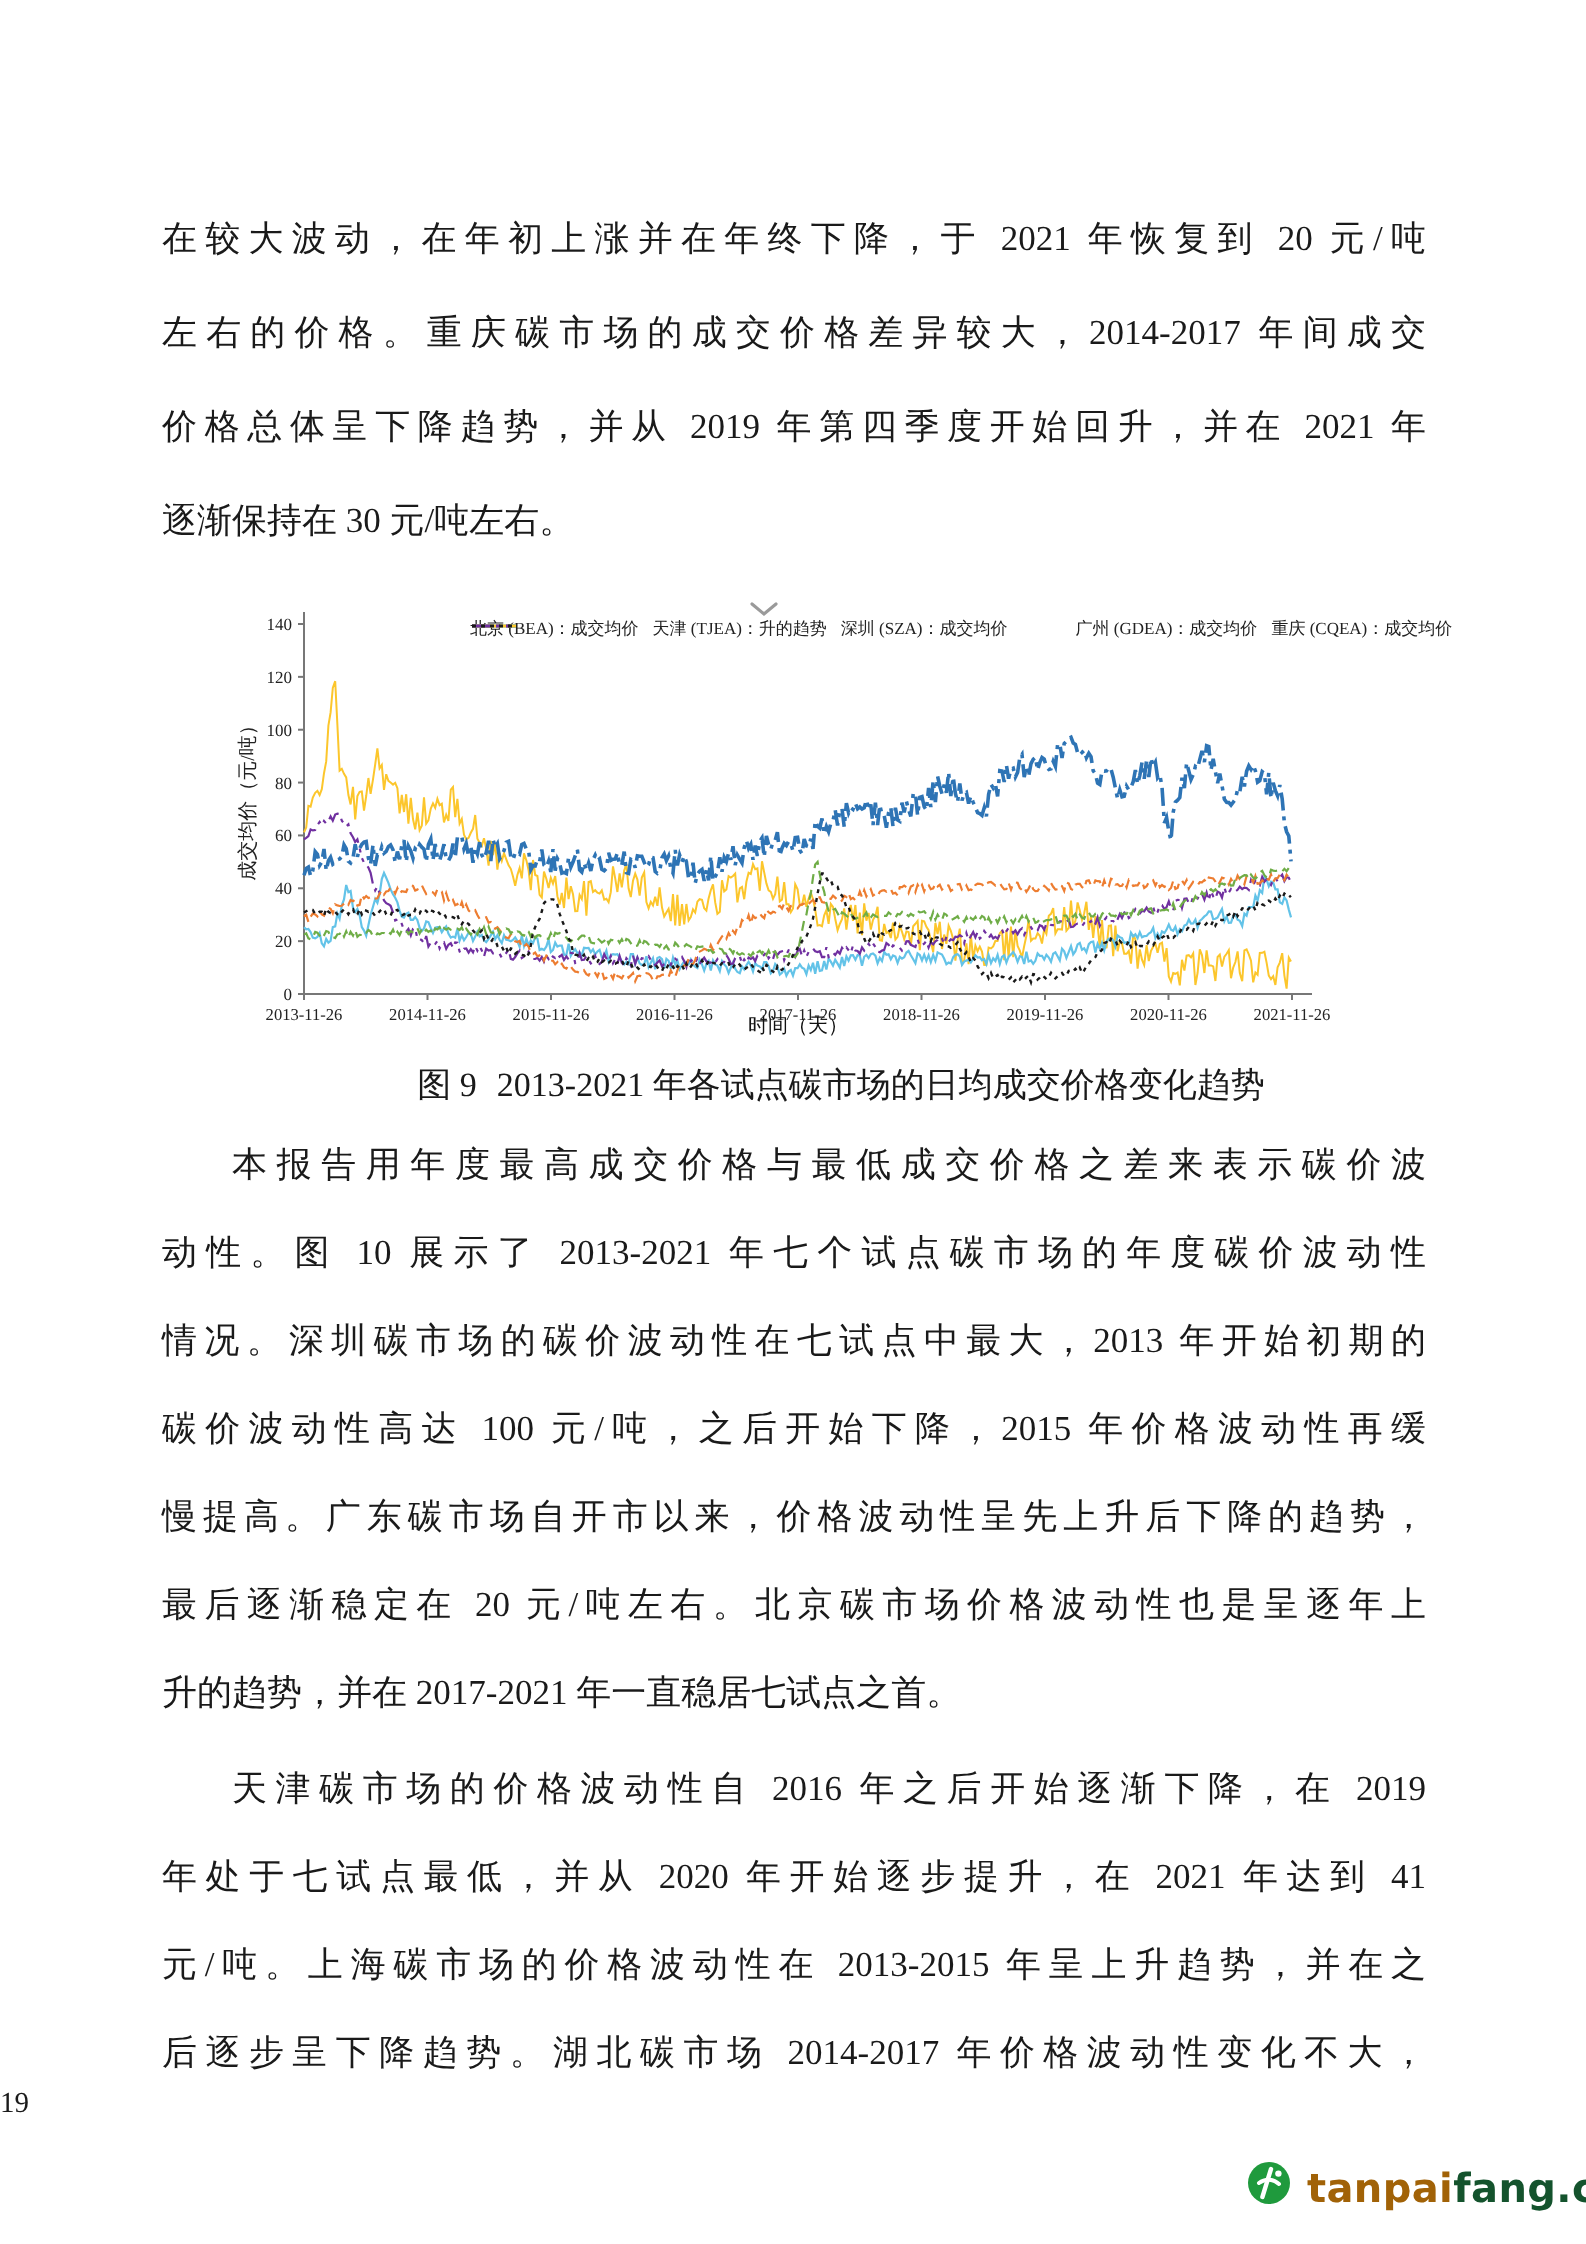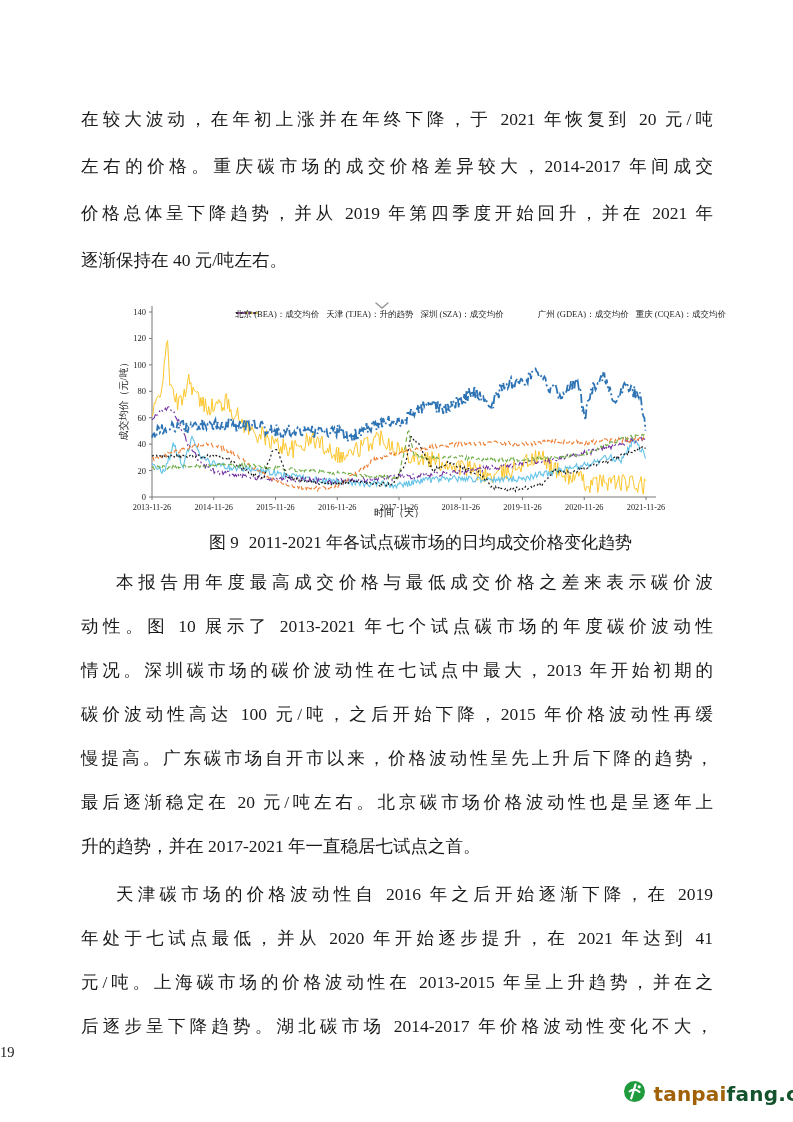--- a/index.html
+++ b/index.html
@@ -67,21 +67,21 @@
 </style>
 </head>
 <body>
 
 <div class="page">
 
   <div class="para" style="top:96px;line-height:47px;">
       <div class="tline">在较大波动，在年初上涨并在年终下降，于 2021 年恢复到 20 元/吨</div>
       <div class="tline">左右的价格。重庆碳市场的成交价格差异较大，2014-2017 年间成交</div>
       <div class="tline">价格总体呈下降趋势，并从 2019 年第四季度开始回升，并在 2021 年</div>
-      <div class="tline" style="text-align-last: left;">逐渐保持在 40 元/吨左右。</div>
+      <div class="tline" style="text-align-last: left;">逐渐保持在 30 元/吨左右。</div>
     </div>
   <div class="para" style="top:560px;line-height:44px;">
       <div class="tline" style="text-indent: 2em;">本报告用年度最高成交价格与最低成交价格之差来表示碳价波</div>
       <div class="tline">动性。图 10 展示了 2013-2021 年七个试点碳市场的年度碳价波动性</div>
       <div class="tline">情况。深圳碳市场的碳价波动性在七试点中最大，2013 年开始初期的</div>
       <div class="tline">碳价波动性高达 100 元/吨，之后开始下降，2015 年价格波动性再缓</div>
       <div class="tline">慢提高。广东碳市场自开市以来，价格波动性呈先上升后下降的趋势，</div>
       <div class="tline">最后逐渐稳定在 20 元/吨左右。北京碳市场价格波动性也是呈逐年上</div>
       <div class="tline" style="text-align-last: left;">升的趋势，并在 2017-2021 年一直稳居七试点之首。</div>
     </div>
@@ -178,21 +178,21 @@
             <svg width="24" height="8">
               <line x1="1" y1="4" x2="23" y2="4" stroke="#1a1a1a" stroke-width="1.4" stroke-dasharray="2 2.5"></line>
             </svg>
             <span>重庆 (CQEA)：成交均价</span>
           </div>
         </div>
       </div>
   </div>
 
   <div class="figure-caption">
-    <span class="cap-label">图 9</span><span>2011-2021 年各试点碳市场的日均成交价格变化趋势</span>
+    <span class="cap-label">图 9</span><span>2013-2021 年各试点碳市场的日均成交价格变化趋势</span>
   </div>
 
   <div class="page-number">19</div>
 
   <div class="logo">
     <span>
       <svg width="23" height="23" viewBox="0 0 23 23">
         <circle cx="11.5" cy="11.5" r="10.5" fill="#1f9a3d"></circle>
         <path d="M8.2 18.5 L12.5 4.5" stroke="#ffffff" stroke-width="2.2" fill="none" stroke-linecap="round"></path>
         <path d="M6.5 11.5 C9.5 9.2 13.5 9.2 16.5 12.0" stroke="#ffffff" stroke-width="2" fill="none" stroke-linecap="round"></path>

